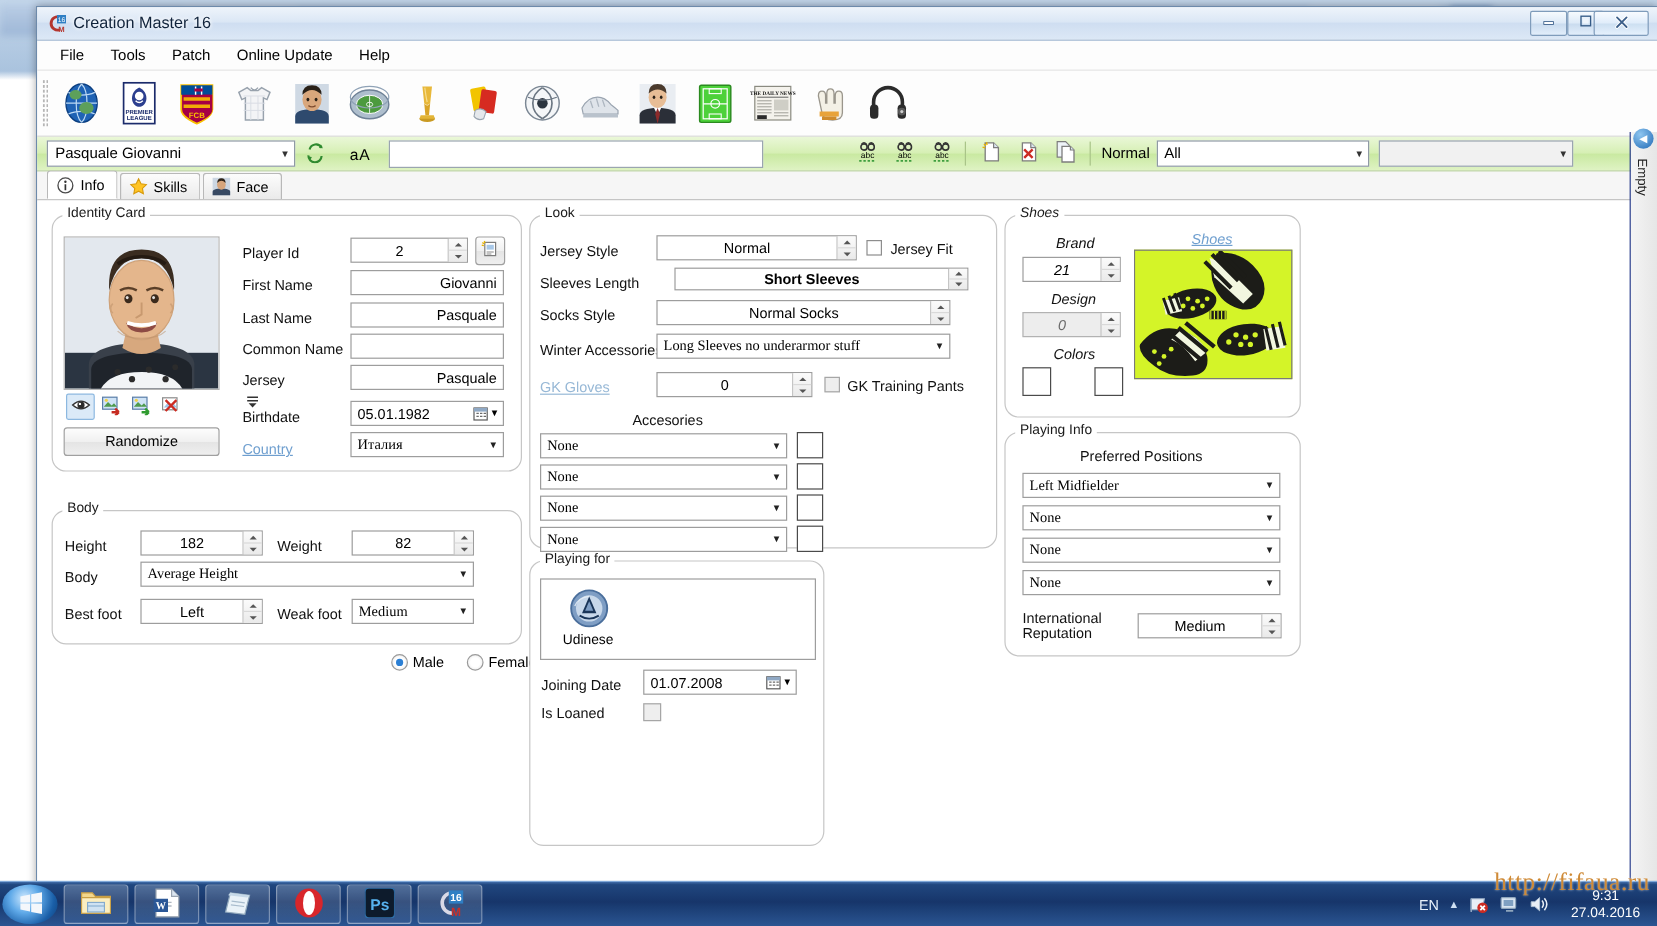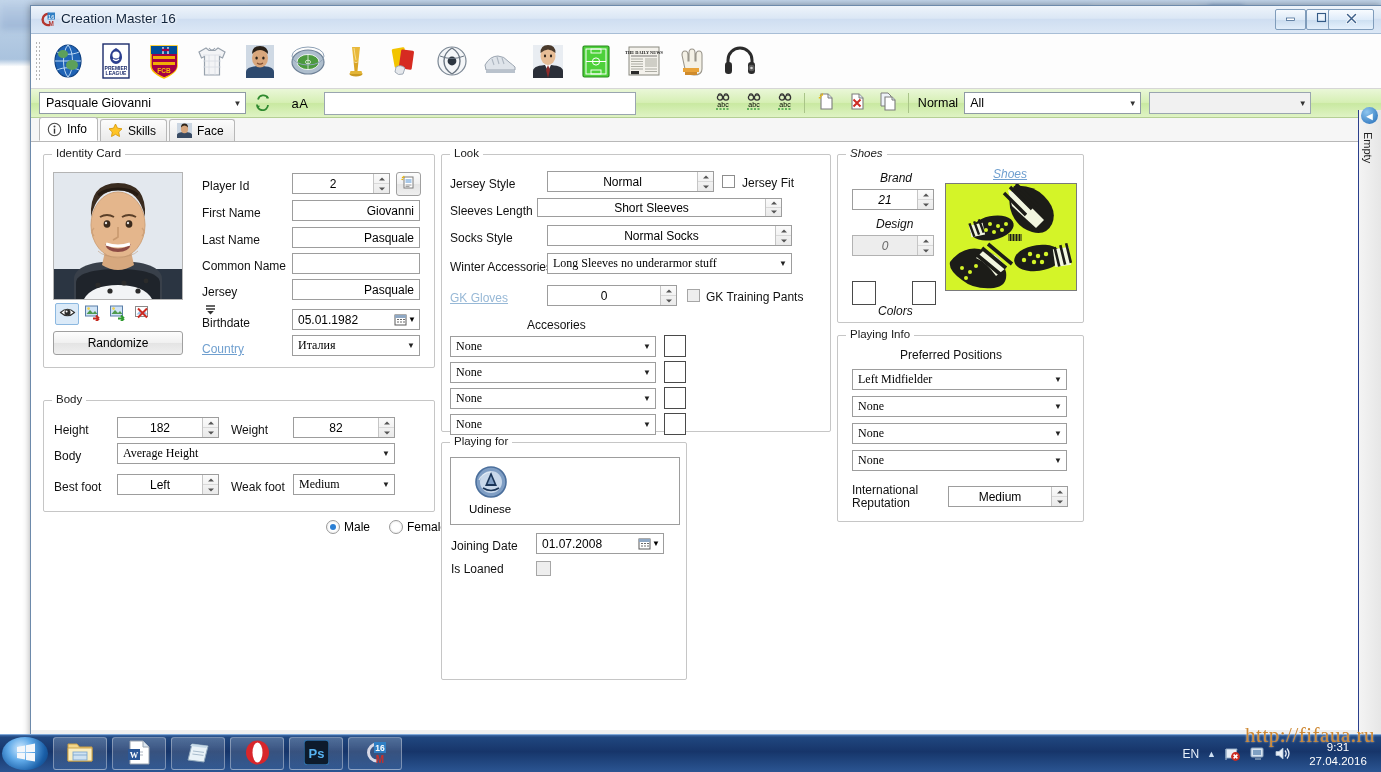--- a/index.html
+++ b/index.html
@@ -77,21 +77,21 @@
   #tabrow{height:23px;background:#f6f6f6;border-bottom:1px solid #b8b8b8;
     display:flex;align-items:flex-end;padding-left:8px;position:relative;}
   .tab{height:21px;display:flex;align-items:center;gap:5px;padding:0 10px 0 7px;
     border:1px solid #b8b8b8;border-bottom:none;border-radius:3px 3px 0 0;
     background:linear-gradient(180deg,#fcfcfc,#eaeaea);margin-right:2px;font-size:12px;cursor:default;}
   .tab.active{background:#fff;height:22px;border-bottom:1px solid #fff;position:relative;z-index:2;}
   .tabico{width:15px;height:15px;display:block;}
 
   
   #content{position:relative;height:588px;background:#fff;overflow:hidden;}
-  .group{position:absolute;border:1px solid #c6c6c6;border-radius:2px;background:#fff;}
+  .group{position:absolute;border:1px solid #c6c6c6;border-radius:12px;background:#fff;}
   .glabel{position:absolute;top:-8px;left:8px;background:#fff;padding:0 4px;font-size:11.5px;color:#1a1a1a;}
   .lbl{position:absolute;font-size:12px;color:#111;}
   .link{color:#6f9fcf;text-decoration:underline;}
   .link.dis{color:#97b8d6;}
   .tbox{position:absolute;background:#fff;border:1px solid #9d9d9d;box-sizing:border-box;
     font-size:12px;display:flex;align-items:center;}
   .tbox .v{flex:1;padding:0 5px;white-space:nowrap;overflow:hidden;}
   .tbox.r .v{text-align:right;}
   .tbox.c .v{text-align:center;}
   .tbox.dis{background:#ededed;color:#6a6a6a;border-color:#b2b2b2;}
@@ -218,20 +218,27 @@
     <div class="wbtn" id="w-close">
       <span>
         <svg width="13" height="13" viewBox="0 0 13 13" style="vertical-align:-2px">
             <path d="M2.5 2.5 L10.5 10.5 M10.5 2.5 L2.5 10.5" stroke="#fff" stroke-width="3.1" stroke-linecap="round"></path>
             <path d="M2.5 2.5 L10.5 10.5 M10.5 2.5 L2.5 10.5" stroke="#3c5f8a" stroke-width="1.5" stroke-linecap="round"></path>
           </svg>
       </span>
     </div>
   </div>
 
+  <div id="menubar">
+    <div class="menu-item">File</div>
+    <div class="menu-item">Tools</div>
+    <div class="menu-item">Patch</div>
+    <div class="menu-item">Online Update</div>
+    <div class="menu-item">Help</div>
+  </div>
 
   <div id="icontoolbar">
     <div id="grip"></div>
 
     <div class="tbtn">
       <span class="tico">
       <svg width="40" height="40" viewBox="0 0 40 40">
             <ellipse cx="20" cy="20" rx="13" ry="16" fill="#1f63b5"></ellipse>
             <ellipse cx="20" cy="20" rx="13" ry="16" fill="none" stroke="#0c3f80" stroke-width="1.2"></ellipse>
             <path d="M7 20h26M20 4c6 6 6 26 0 32M20 4c-6 6-6 26 0 32M9 11c6 3 16 3 22 0M9 29c6-3 16-3 22 0" stroke="#bcd9f4" stroke-width="1" fill="none"></path>
@@ -748,21 +755,21 @@
         <div class="v">Normal</div>
         <div class="spin">
             <i></i>
             <i></i>
           </div>
       </div>
       <div class="cbx" style="left:280px;top:20px;"></div>
       <div class="lbl" style="left:300px;top:21px;">Jersey Fit</div>
 
       <div class="lbl" style="left:8px;top:49px;">Sleeves Length</div>
-      <div class="tbox c" style="left:95px;top:43px;width:245px;height:19px;">
+      <div class="tbox c" style="left:120px;top:43px;width:245px;height:19px;font-weight:bold;">
         <div class="v">Short Sleeves</div>
         <div class="spin">
             <i></i>
             <i></i>
           </div>
       </div>
 
       <div class="lbl" style="left:8px;top:76px;">Socks Style</div>
       <div class="tbox c" style="left:105px;top:70px;width:245px;height:21px;">
         <div class="v">Normal Socks</div>
@@ -867,21 +874,21 @@
 
       <div class="lbl" style="left:38px;top:62px;">Design</div>
       <div class="tbox c dis" style="left:14px;top:80px;width:82px;height:21px;">
         <div class="v">0</div>
         <div class="spin">
             <i></i>
             <i></i>
           </div>
       </div>
 
-      <div class="lbl" style="left:40px;top:108px;margin-top:41px;">Colors</div>
+      <div class="lbl" style="left:40px;top:108px;">Colors</div>
       <div class="swatch" style="left:14px;width:24px;height:24px;top:126px;"></div>
       <div class="swatch" style="left:74px;width:24px;height:24px;top:126px;"></div>
 
       <div id="shoeimg">
         <svg width="130" height="106" viewBox="0 0 130 106">
           <rect width="130" height="106" fill="#d4f428"></rect>
           <path d="M68 2q18-2 30 10 14 14 8 28-6 12-20 8-14-4-20-18-6-14 2-28z" fill="#1c1c18"></path>
           <path d="M62 6q8 2 14 8l22 22-8 8-24-22z" fill="#f2f6e0"></path>
           <path d="M64 3l22 22M70 0l22 22M58 9l22 22" stroke="#1c1c18" stroke-width="3.4"></path>
           <ellipse cx="46" cy="44" rx="22" ry="12" fill="#1c1c18" transform="rotate(-12 46 44)"></ellipse>

